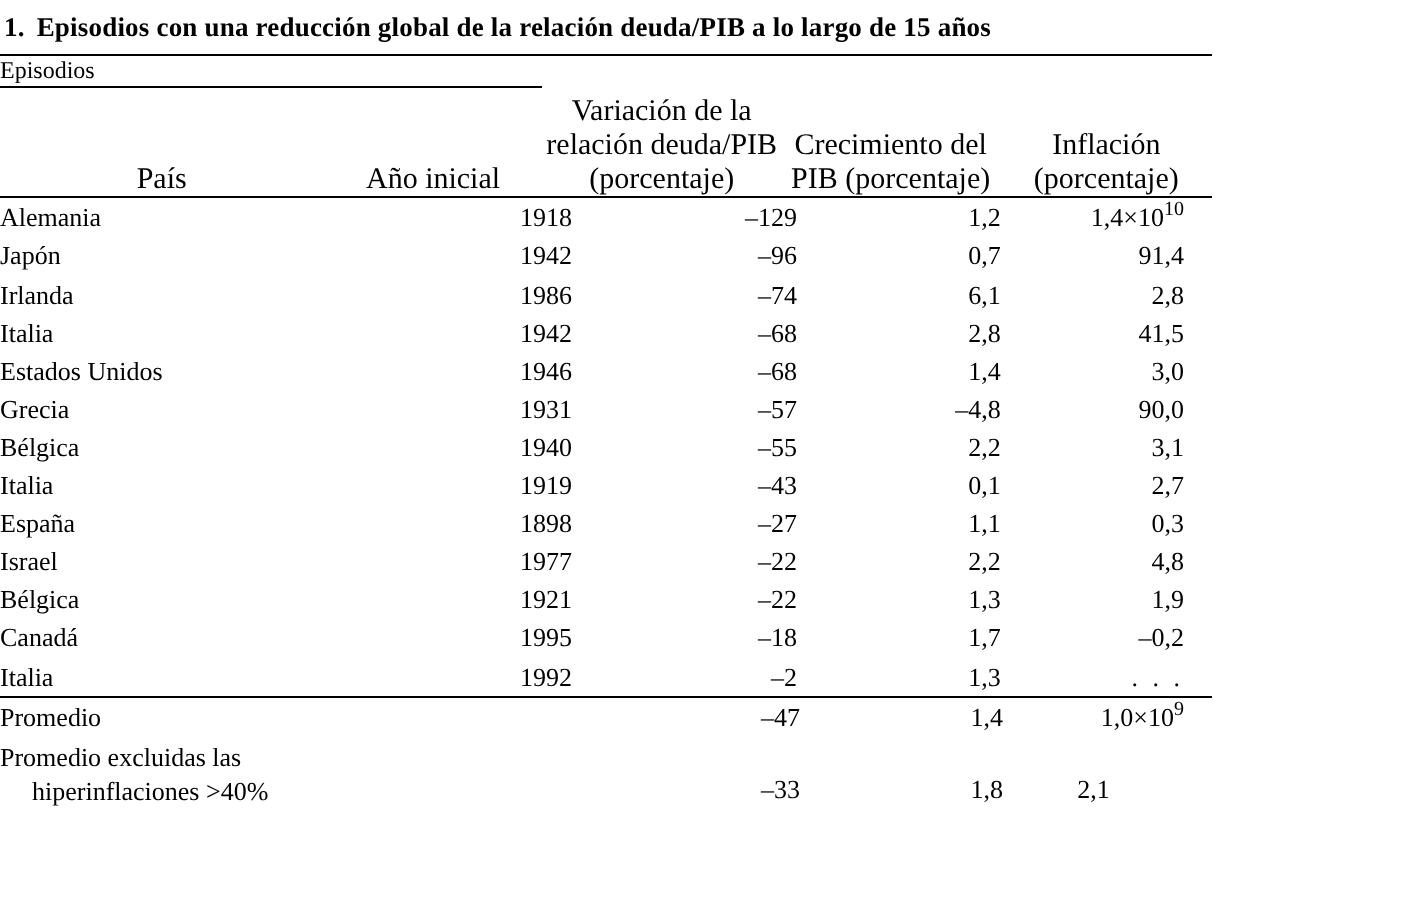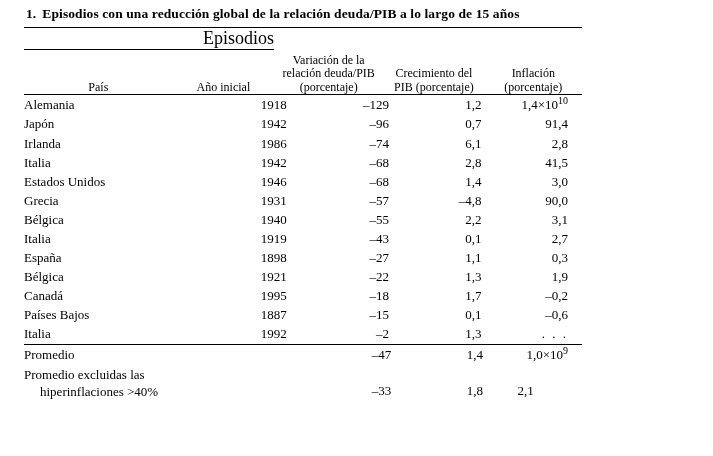--- a/index.html
+++ b/index.html
@@ -12,21 +12,21 @@
     height: 456px;
     font-family: "Liberation Serif", serif;
     color: #000000;
     overflow: hidden;
   }
   .page {
     position: relative;
     width: 606px;
     height: 456px;
     box-sizing: border-box;
-    padding: 0 24px;
+    padding: 0 0;
   }
   .title {
     font-family: "Liberation Serif", serif;
     font-size: 13.5px;
     font-weight: bold;
     padding: 6px 2px 5px 2px;
     letter-spacing: 0.1px;
   }
   .title .num {
     margin-right: 6px;
@@ -44,30 +44,30 @@
     border-collapse: collapse;
     font-size: 13px;
     font-family: "Liberation Serif", serif;
   }
   table.tbl td, table.tbl th {
     padding: 0;
     vertical-align: bottom;
     font-weight: normal;
   }
   .grp-head {
-    text-align: right;
-    font-size: 18px;
+    text-align: left;
+    font-size: 12px;
     padding-bottom: 2px;
   }
   .grp-underline {
     border-bottom: 1px solid #000;
   }
   .colhead {
     text-align: center;
-    font-size: 12px;
+    font-size: 15px;
     line-height: 1.12;
     padding-bottom: 3px;
     vertical-align: bottom;
     margin-top: 20px;
   }
   .c-country { width: 200px; text-align: center; }
   .c-year    { width: 130px; text-align: center; }
   .c-debt    { width: 132px; text-align: center; }
   .c-gdp     { width: 120px; text-align: center; }
   .c-infl    { width: 115px; text-align: center; }
@@ -229,39 +229,39 @@
           <td class="num infl"><span>2,7</span></td>
         </tr>
         <tr>
           <td class="country">España</td>
           <td class="num">1898</td>
           <td class="num">–27</td>
           <td class="num">1,1</td>
           <td class="num infl"><span>0,3</span></td>
         </tr>
         <tr>
+          <td class="country">Israel</td>
+          <td class="num">1977</td>
+          <td class="num">–22</td>
+          <td class="num">2,2</td>
+          <td class="num infl"><span>4,8</span></td>
+        </tr>
+        <tr>
           <td class="country">Bélgica</td>
           <td class="num">1921</td>
           <td class="num">–22</td>
           <td class="num">1,3</td>
           <td class="num infl"><span>1,9</span></td>
         </tr>
         <tr>
           <td class="country">Canadá</td>
           <td class="num">1995</td>
           <td class="num">–18</td>
           <td class="num">1,7</td>
           <td class="num infl"><span>–0,2</span></td>
-        </tr>
-        <tr>
-          <td class="country">Países Bajos</td>
-          <td class="num">1887</td>
-          <td class="num">–15</td>
-          <td class="num">0,1</td>
-          <td class="num infl"><span>–0,6</span></td>
         </tr>
         <tr>
           <td class="country">Italia</td>
           <td class="num">1992</td>
           <td class="num">–2</td>
           <td class="num">1,3</td>
           <td class="num infl"><span class="dots">. . .</span></td>
         </tr>
       </tbody>
   </table>

